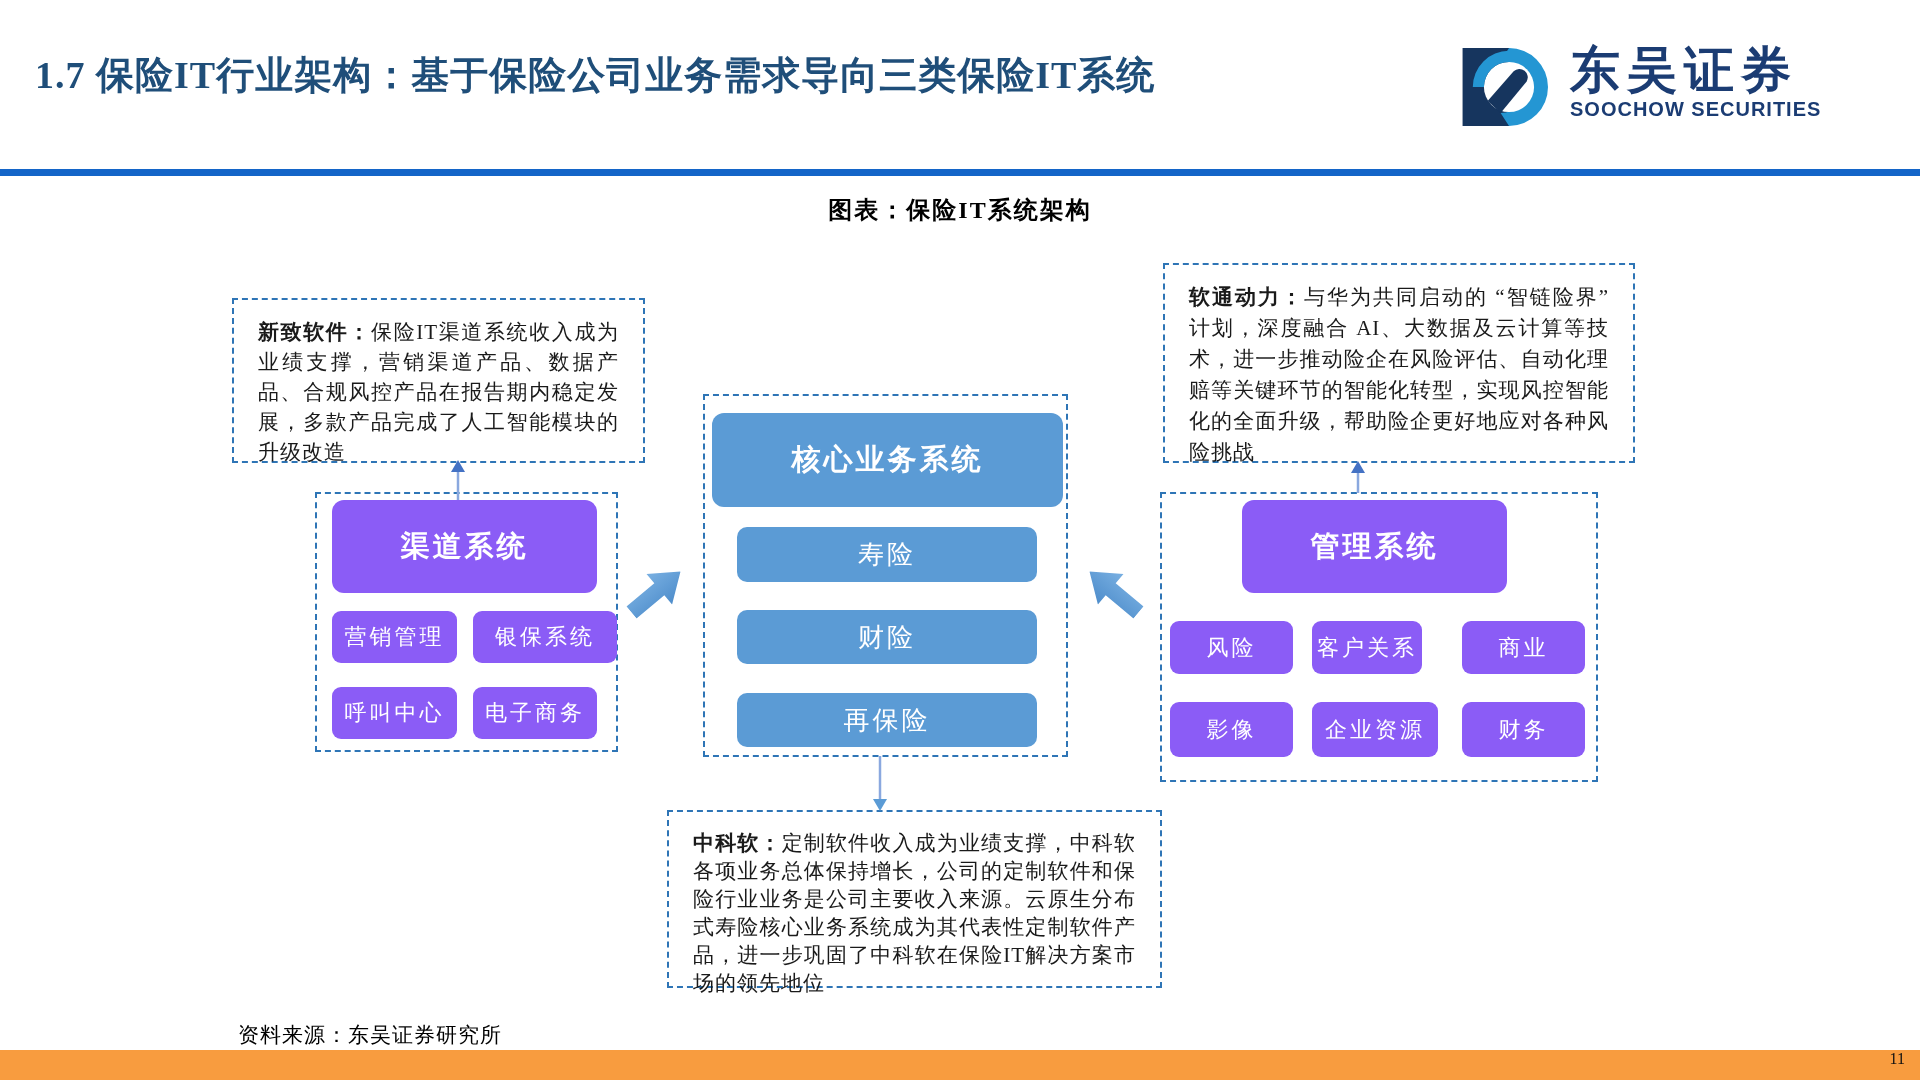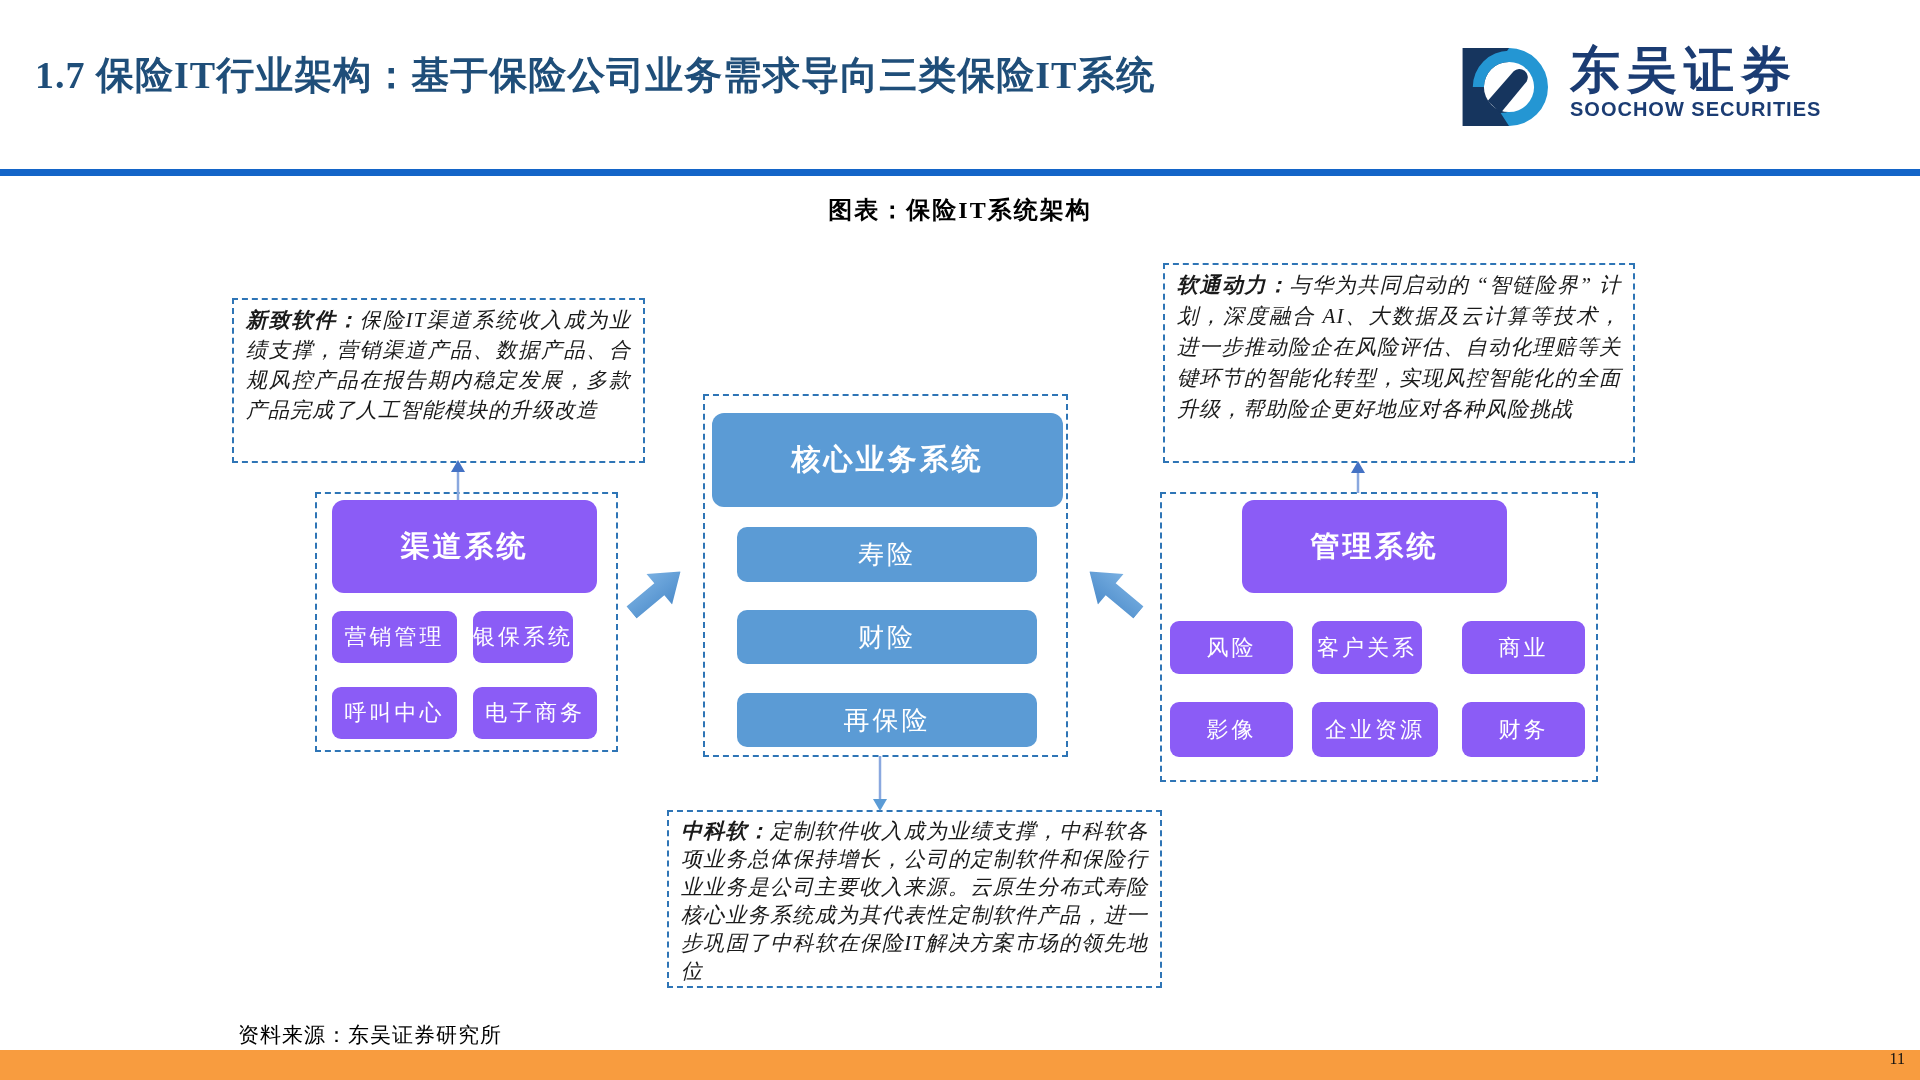--- a/index.html
+++ b/index.html
@@ -22,41 +22,41 @@
                font-size:24px;font-weight:bold;color:#000;letter-spacing:2px;}
 
   
   .note{position:absolute;border:2px dashed #2E75B6;box-sizing:border-box;
         padding:5px 12px;font-size:21px;line-height:30px;color:#1a1a1a;
         text-align:justify;text-justify:inter-character;letter-spacing:1px;}
   .note b{font-weight:bold;}
   .note-left{left:232px;top:298px;width:413px;height:165px;}
   .note-right{left:1163px;top:263px;width:472px;height:200px;line-height:31px;}
   .note-bottom{left:667px;top:810px;width:495px;height:178px;line-height:28px;}
-  .note p{margin:0;font-style:italic;}
+  .note p{margin:12px;}
 
   
   .group{position:absolute;border:2px dashed #2E75B6;box-sizing:border-box;}
   .group-channel{left:315px;top:492px;width:303px;height:260px;}
   .group-core{left:703px;top:394px;width:365px;height:363px;}
   .group-mgmt{left:1160px;top:492px;width:438px;height:290px;}
 
   
   .node{position:absolute;display:flex;align-items:center;justify-content:center;
         color:#fff;box-sizing:border-box;letter-spacing:3px;}
   .node.dark{background:#8b5cf6;}
   .node.light{background:#5B9BD5;}
   .node.hdr{font-size:29px;font-weight:bold;border-radius:12px;text-align:center;}
   .node.sub{font-size:22px;border-radius:9px;}
   .node.mid{font-size:26px;border-radius:10px;}
 
   
   .n-channel{left:332px;top:500px;width:265px;height:93px;}
   .n-yingxiao{left:332px;top:611px;width:125px;height:52px;}
-  .n-yinbao{left:473px;top:611px;width:100px;height:52px;}
+  .n-yinbao{left:473px;top:611px;width:144px;height:52px;}
   .n-hujiao{left:332px;top:687px;width:125px;height:52px;}
   .n-dianzi{left:473px;top:687px;width:124px;height:52px;}
 
   
   .n-core{left:712px;top:413px;width:351px;height:94px;border-radius:16px;}
   .n-shouxian{left:737px;top:527px;width:300px;height:55px;}
   .n-caixian{left:737px;top:610px;width:300px;height:54px;}
   .n-zaibaoxian{left:737px;top:693px;width:300px;height:54px;}
 
   

